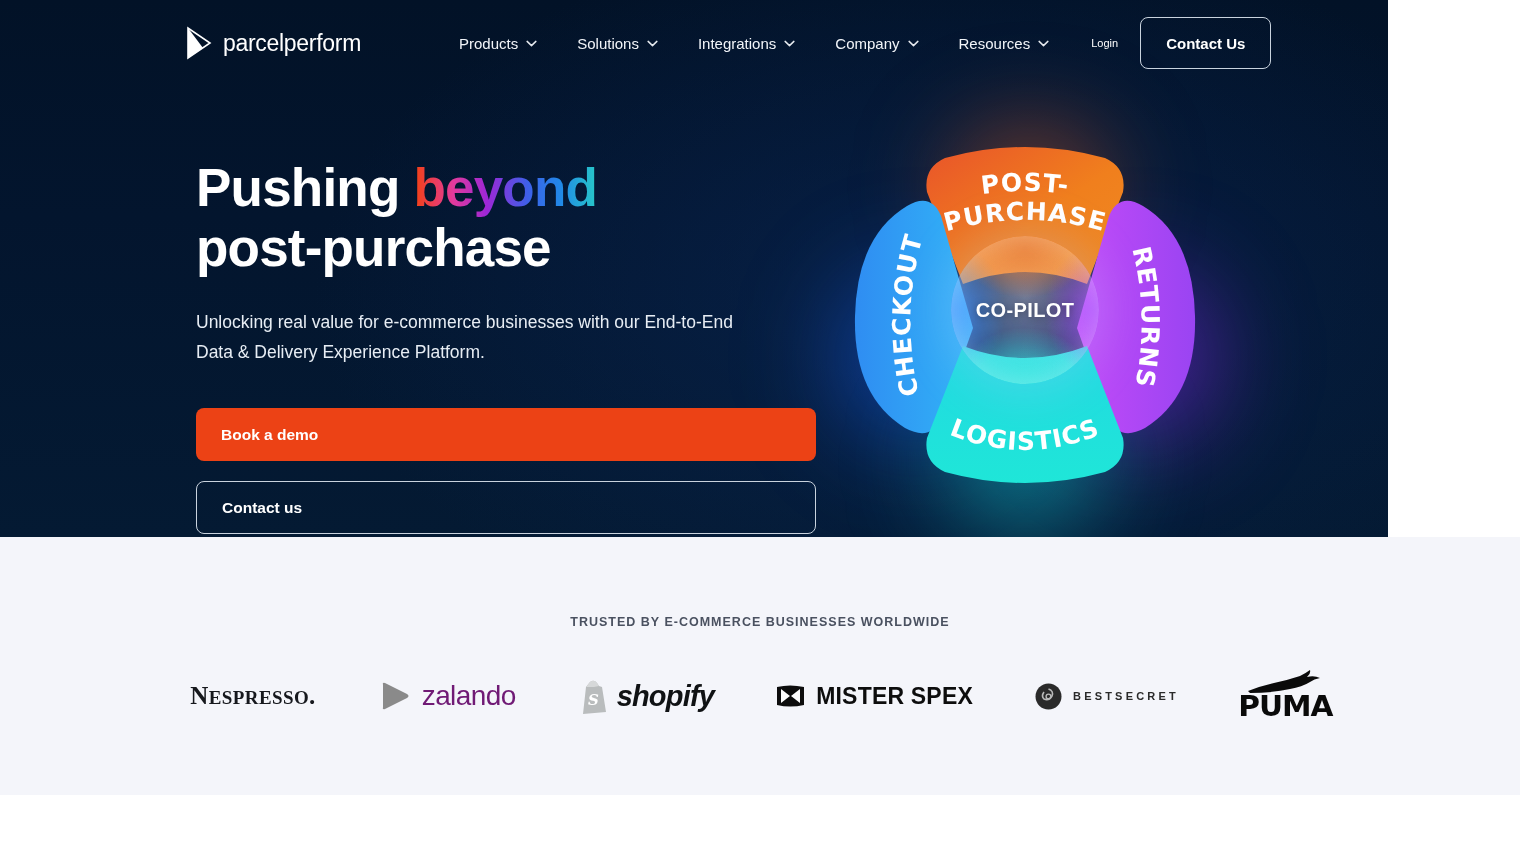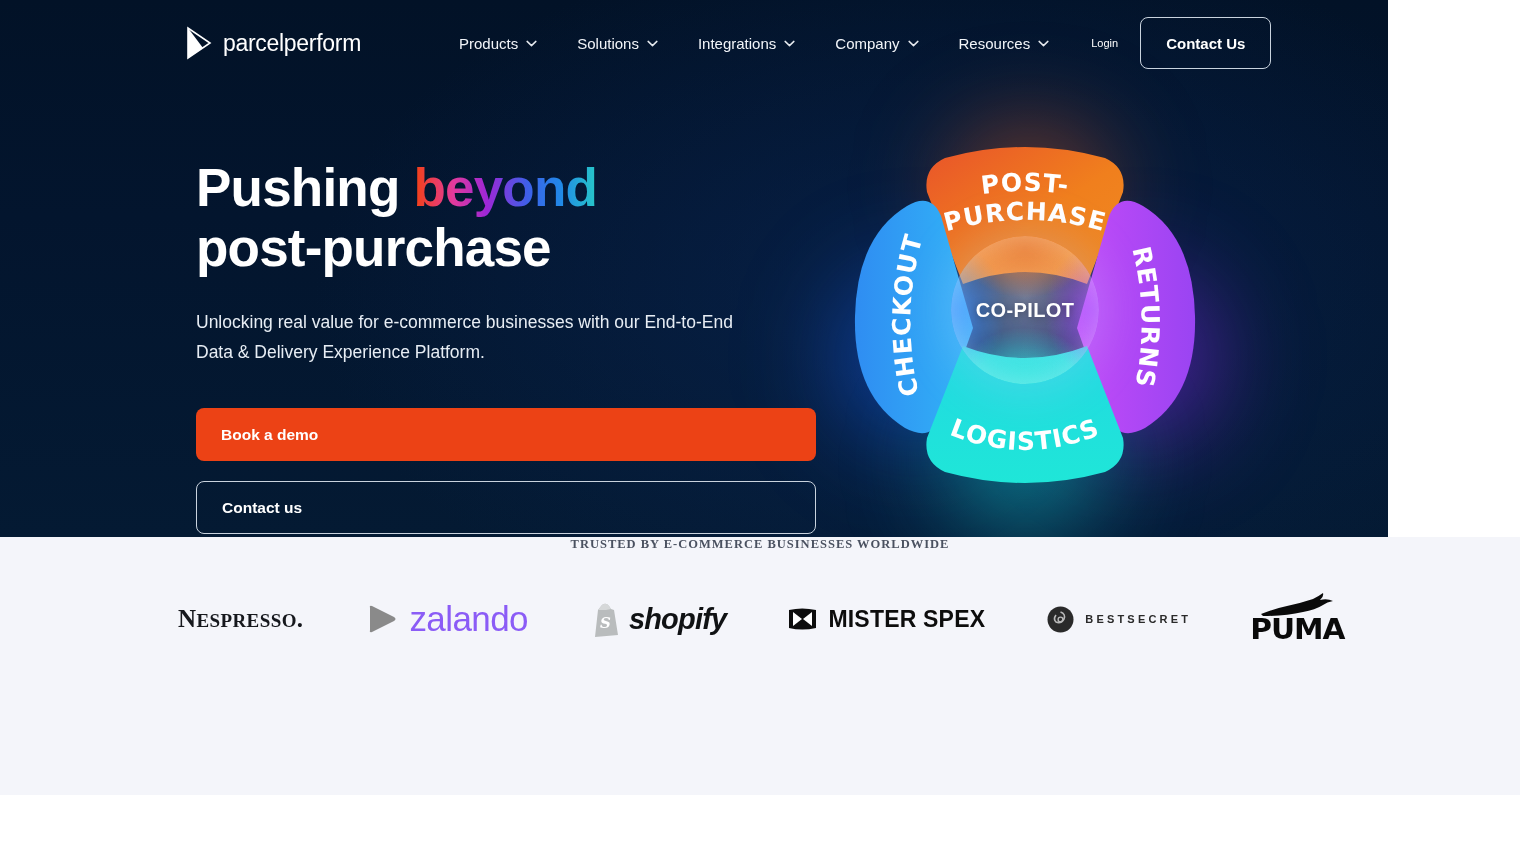--- a/index.html
+++ b/index.html
@@ -129,34 +129,35 @@
     text-shadow:0 1px 7px rgba(0,0,0,.35);
   }
 
   
   .trusted {
     width:1520px; height:258px;
     background:#f4f5fa;
     display:flex; flex-direction:column; align-items:center;
   }
   .trusted-title {
+    margin-top:78px;
     font-size:12.5px; font-weight:700; letter-spacing:1.0px;
-    color:#4a5160; text-transform:uppercase;font-family:Liberation Serif, serif;
+    color:#4a5160; text-transform:uppercase;
   }
   .logos {
     margin-top:37px;
     display:flex; align-items:center; gap:62px;
     color:#16181d;
   }
   .logo-cell { display:flex; align-items:center; height:60px; }
   .lg-nespresso { font-family:"Liberation Serif", serif; font-size:25px; font-weight:700;
     letter-spacing:.4px; position:relative; }
   .lg-nespresso .sm { font-size:19px; }
   .lg-zalando { display:flex; align-items:center; gap:11px;
-    font-size:35px; font-weight:400; letter-spacing:-.6px; color:#8b5cf6; }
+    font-size:28px; font-weight:400; letter-spacing:-.6px; color:#701a75; }
   .lg-shopify { display:flex; align-items:center; gap:8px;
     font-size:29px; font-weight:700; font-style:italic; letter-spacing:-.8px; color:#101214; }
   .lg-spex { display:flex; align-items:center; gap:11px;
     font-size:23px; font-weight:700; letter-spacing:.2px; color:#0d0d0d; }
   .lg-bestsecret { display:flex; align-items:center; gap:11px;
     font-size:11px; font-weight:700; letter-spacing:3.2px; color:#2a2a2a; }
   .lg-puma { position:relative; display:flex; flex-direction:column; align-items:center; }
   .puma-word { font-size:28px; font-weight:700; letter-spacing:-1px; color:#0a0a0a;
     font-family:"DejaVu Sans", sans-serif; transform:scaleX(1.06); }
 

